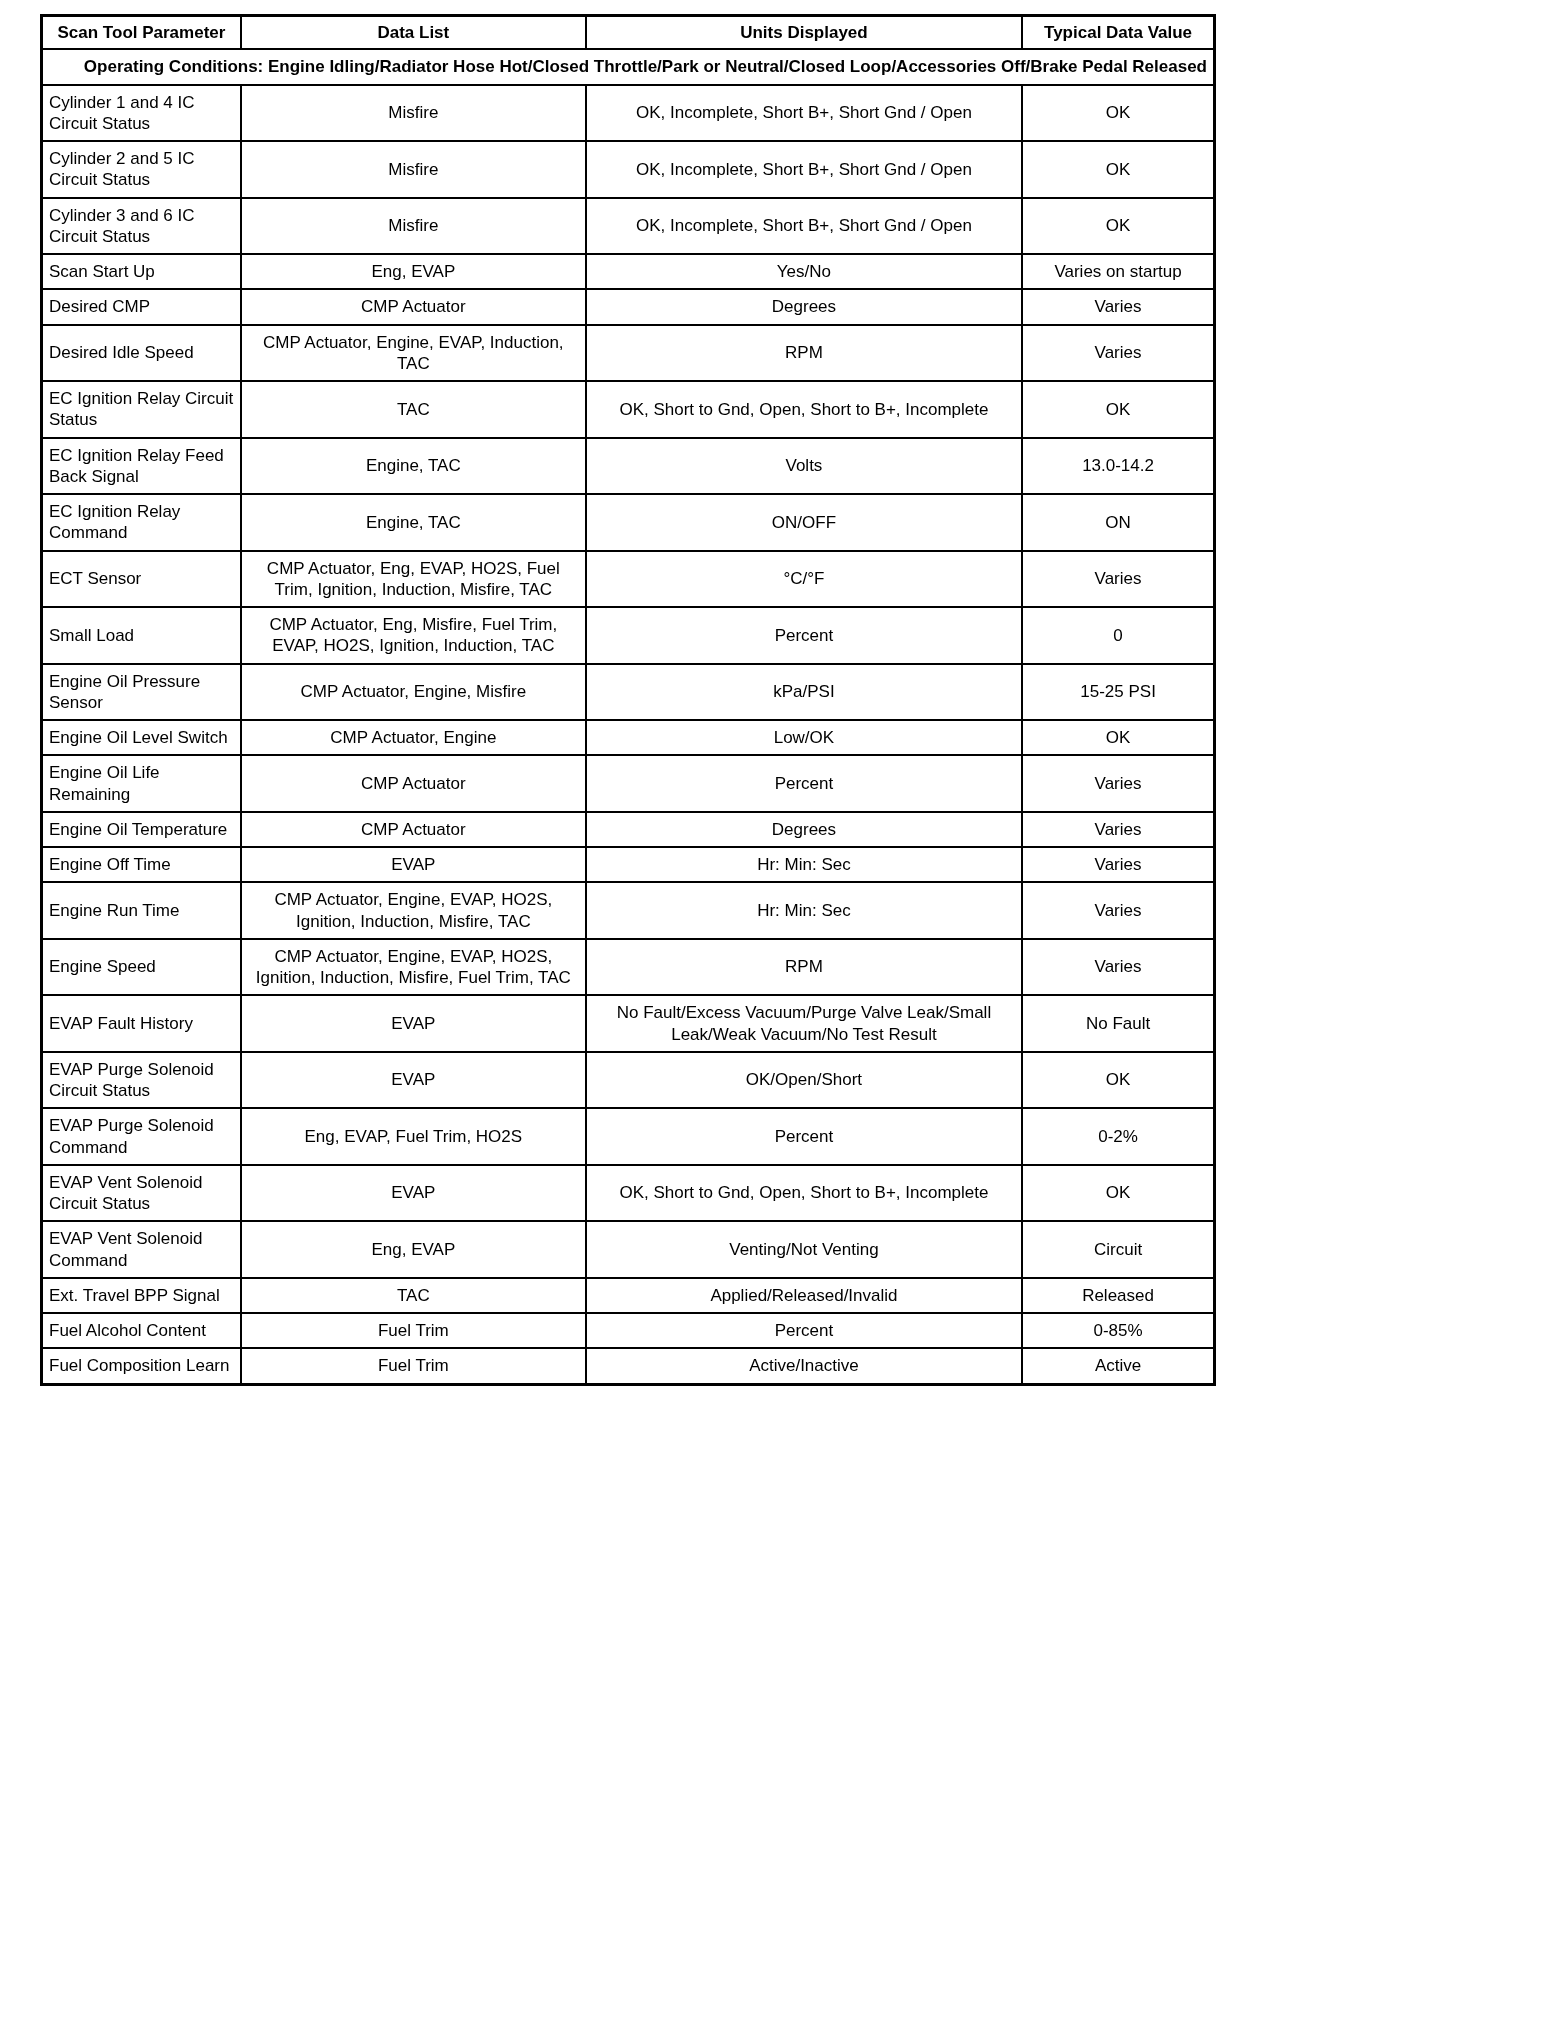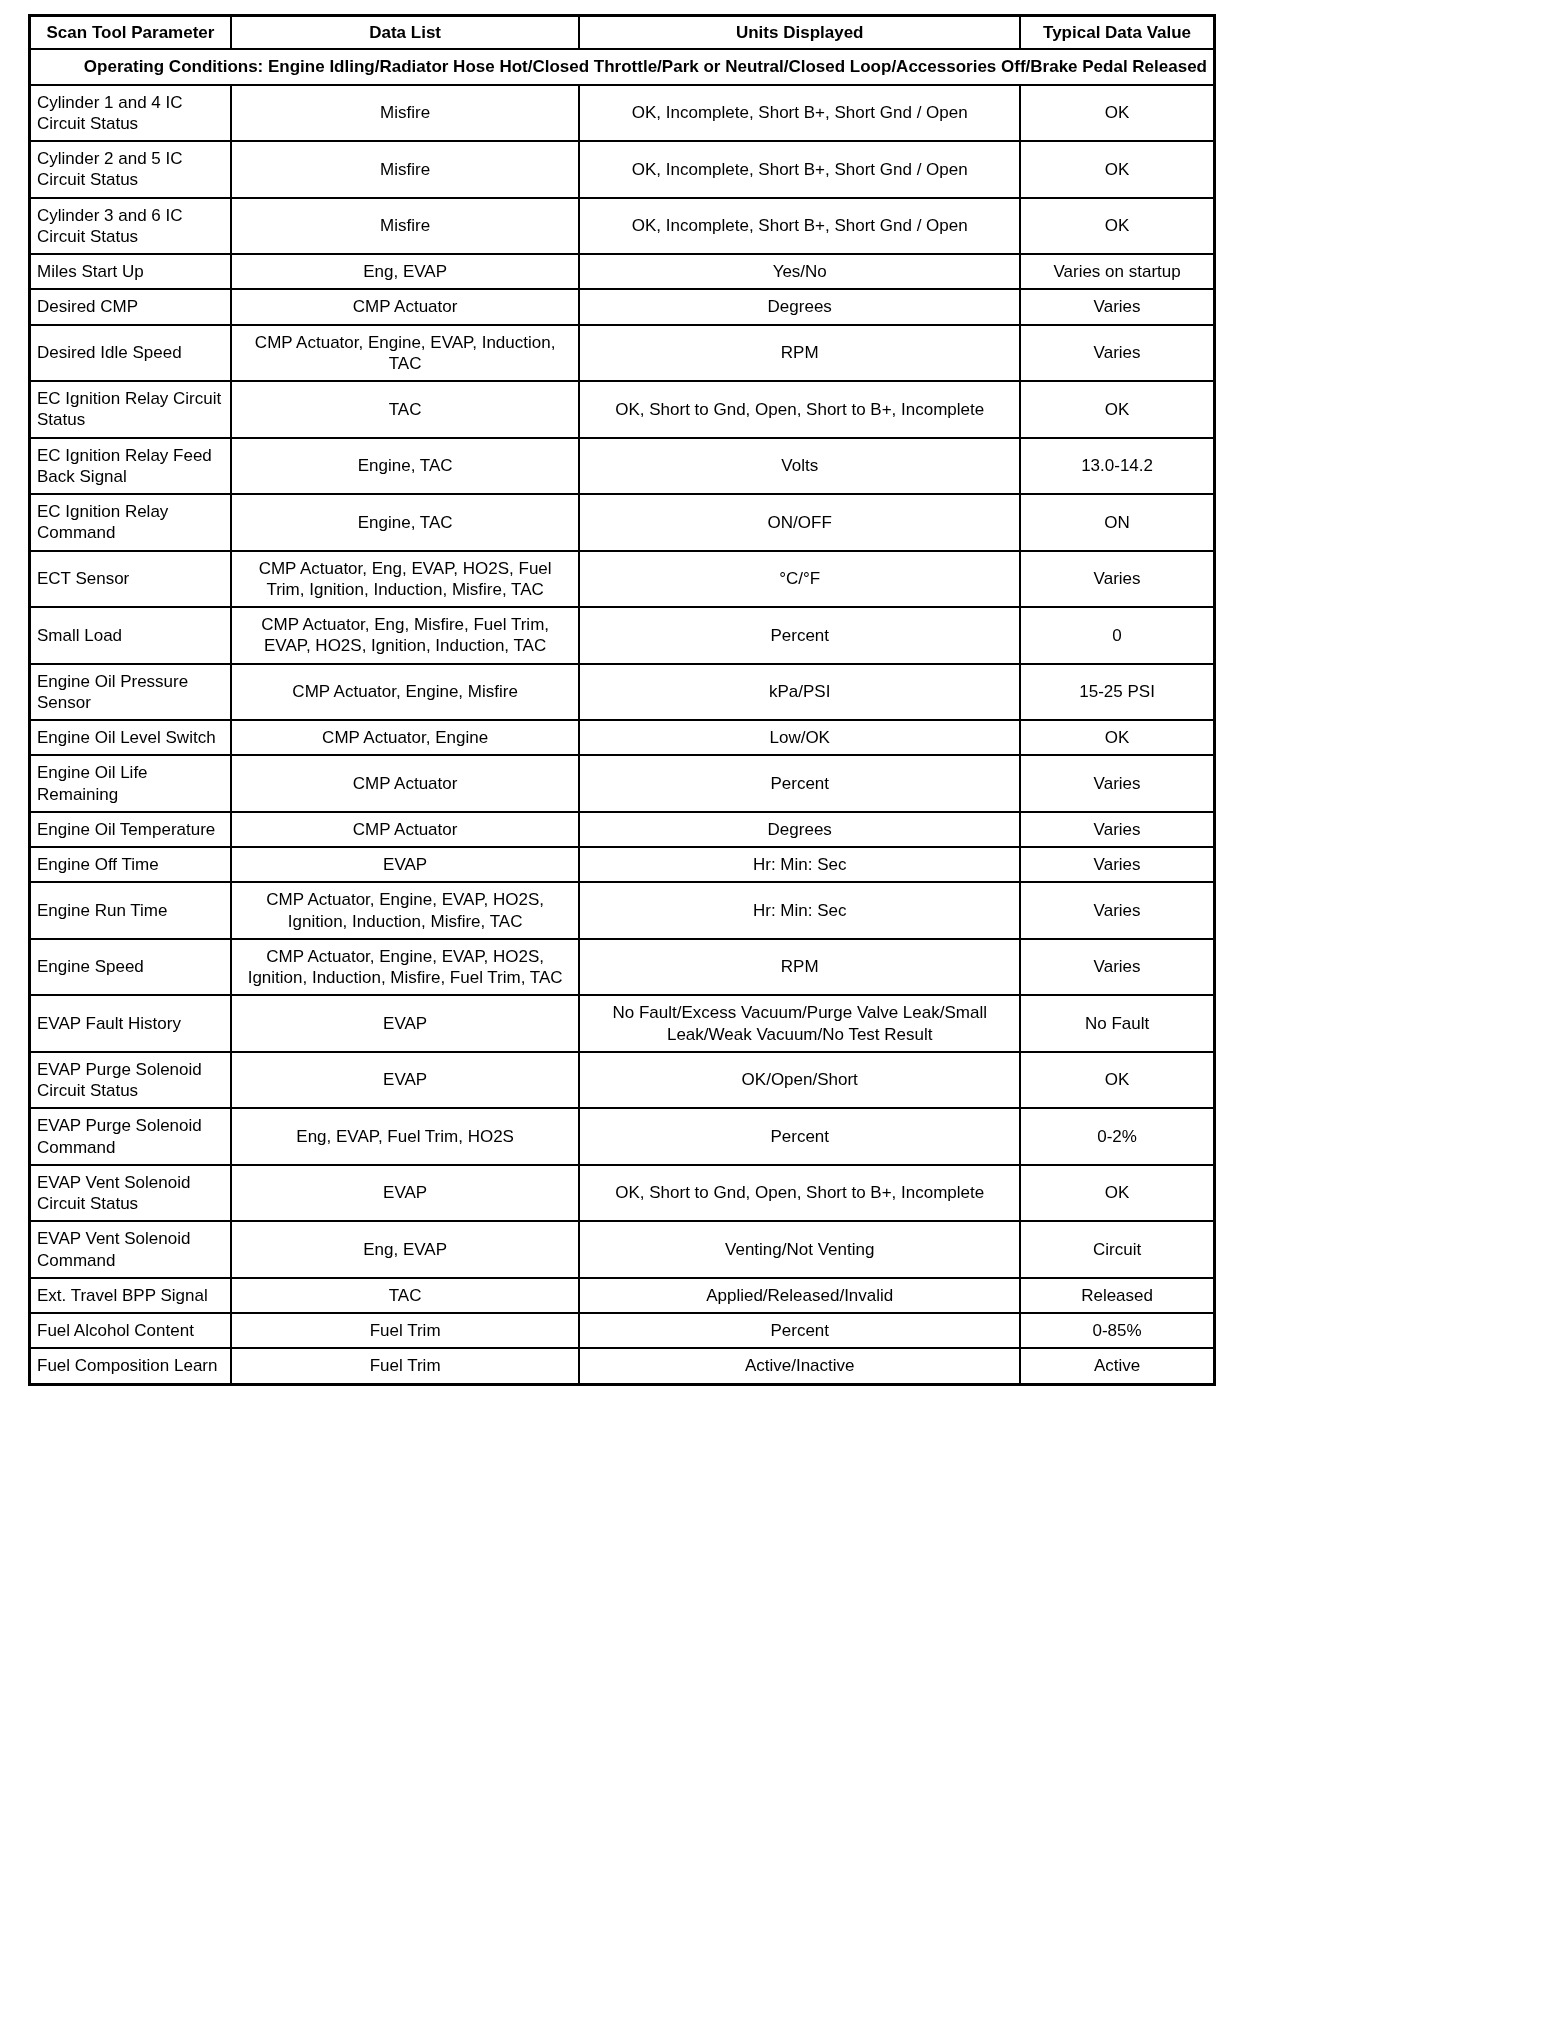--- a/index.html
+++ b/index.html
@@ -5,21 +5,21 @@
   html, body {
     margin: 0;
     padding: 0;
     background: #ffffff;
     color: #000000;
     font-family: "Liberation Sans", "DejaVu Sans", sans-serif;
   }
   .page {
     width: 1244px;
     box-sizing: border-box;
-    padding: 14px 28px 20px 28px;
+    padding: 14px 28px 20px 40px;
     background: #ffffff;
   }
   table.scan-table {
     width: 100%;
     border-collapse: collapse;
     table-layout: fixed;
     border: 3px solid #000000;
     font-size: 17px;
     line-height: 1.25;
   }
@@ -87,21 +87,21 @@
           <td class="center">OK, Incomplete, Short B+, Short Gnd / Open</td>
           <td class="center">OK</td>
         </tr>
         <tr>
           <td class="param">Cylinder 3 and 6 IC Circuit Status</td>
           <td class="center">Misfire</td>
           <td class="center">OK, Incomplete, Short B+, Short Gnd / Open</td>
           <td class="center">OK</td>
         </tr>
         <tr>
-          <td class="param">Miles Start Up</td>
+          <td class="param">Scan Start Up</td>
           <td class="center">Eng, EVAP</td>
           <td class="center">Yes/No</td>
           <td class="center">Varies on startup</td>
         </tr>
         <tr>
           <td class="param">Desired CMP</td>
           <td class="center">CMP Actuator</td>
           <td class="center">Degrees</td>
           <td class="center">Varies</td>
         </tr>

